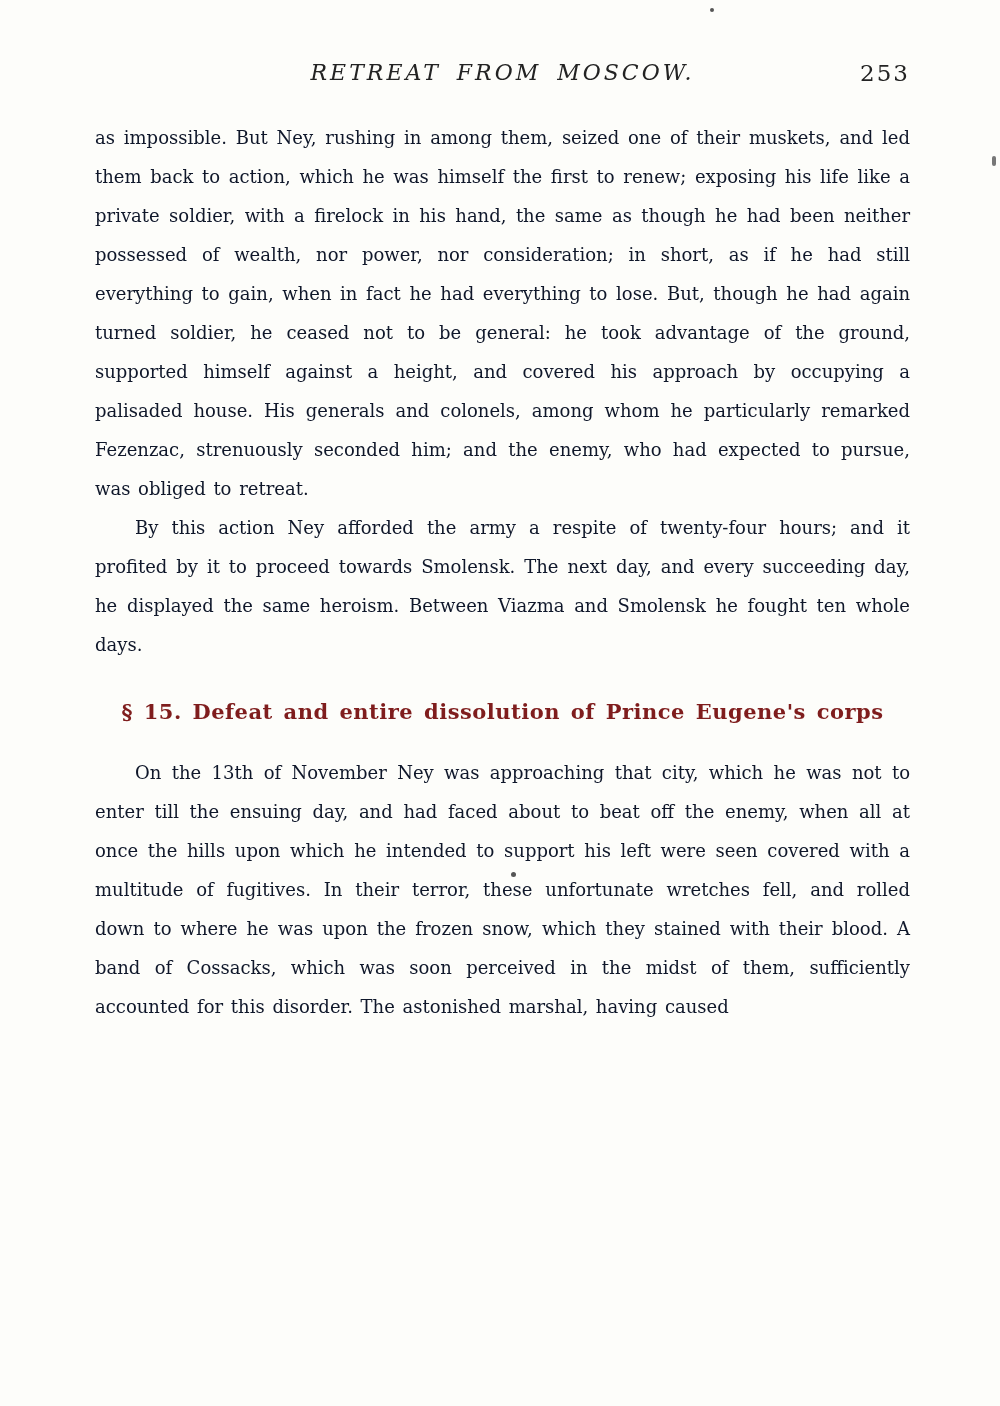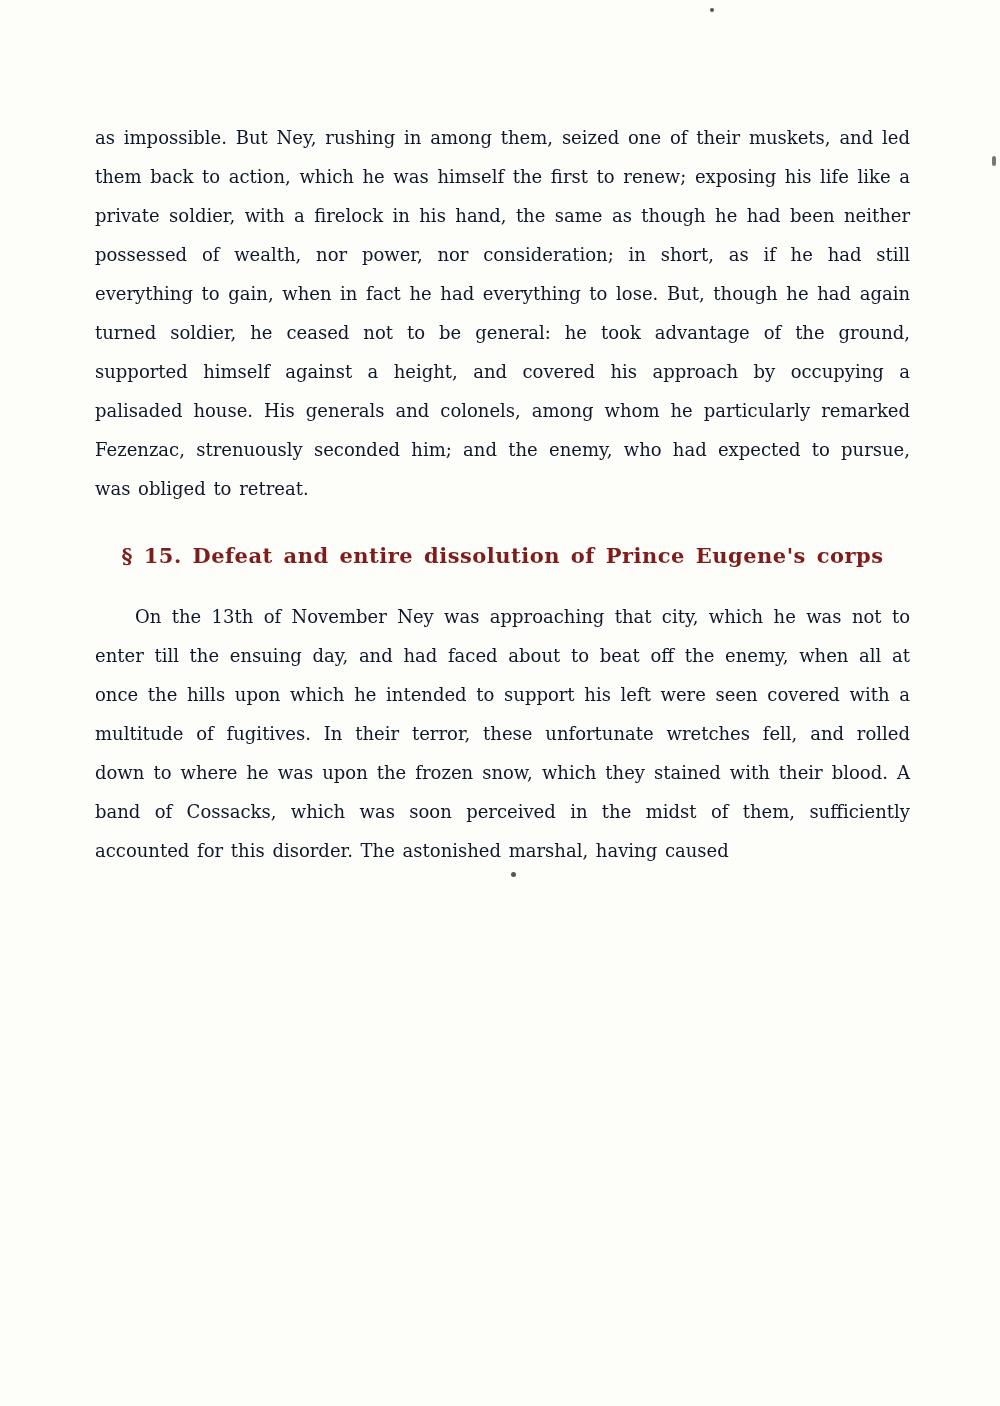--- a/index.html
+++ b/index.html
@@ -90,25 +90,30 @@
   }
   .speck-1 { top: 8px;   left: 710px; width: 4px; height: 4px; }
   .speck-2 { top: 872px; left: 511px; width: 5px; height: 5px; }
   .speck-3 { top: 156px; left: 992px; width: 4px; height: 10px; border-radius: 2px; background: #777; }
 </style>
 </head>
 <body>
 
 <div class="page">
 
+  <header class="page-header">
+    <span class="running-title">RETREAT FROM MOSCOW.</span>
+    <span class="page-number">253</span>
+  </header>
 
   <main class="text-block">
 
     <p class="para">as impossible. But Ney, rushing in among them, seized one of their muskets, and led them back to action, which he was himself the first to renew; exposing his life like a private soldier, with a firelock in his hand, the same as though he had been neither possessed of wealth, nor power, nor consideration; in short, as if he had still everything to gain, when in fact he had everything to lose. But, though he had again turned soldier, he ceased not to be general: he took advantage of the ground, supported himself against a height, and covered his approach by occupying a palisaded house. His generals and colonels, among whom he particularly remarked Fezenzac, strenuously seconded him; and the enemy, who had expected to pursue, was obliged to retreat.</p>
 
+    <p class="para indent">By this action Ney afforded the army a respite of twenty-four hours; and it profited by it to proceed towards Smolensk. The next day, and every succeeding day, he displayed the same heroism. Between Viazma and Smolensk he fought ten whole days.</p>
 
     <h2 class="section-heading">
       <span class="heading-line">§ 15. Defeat and entire dissolution of Prince Eugene's corps</span>
     </h2>
 
     <p class="para indent">On the 13th of November Ney was approaching that city, which he was not to enter till the ensuing day, and had faced about to beat off the enemy, when all at once the hills upon which he intended to support his left were seen covered with a multitude of fugitives. In their terror, these unfortunate wretches fell, and rolled down to where he was upon the frozen snow, which they stained with their blood. A band of Cossacks, which was soon perceived in the midst of them, sufficiently accounted for this disorder. The astonished marshal, having caused</p>
 
   </main>
 
   <div class="speck speck-1"></div>

